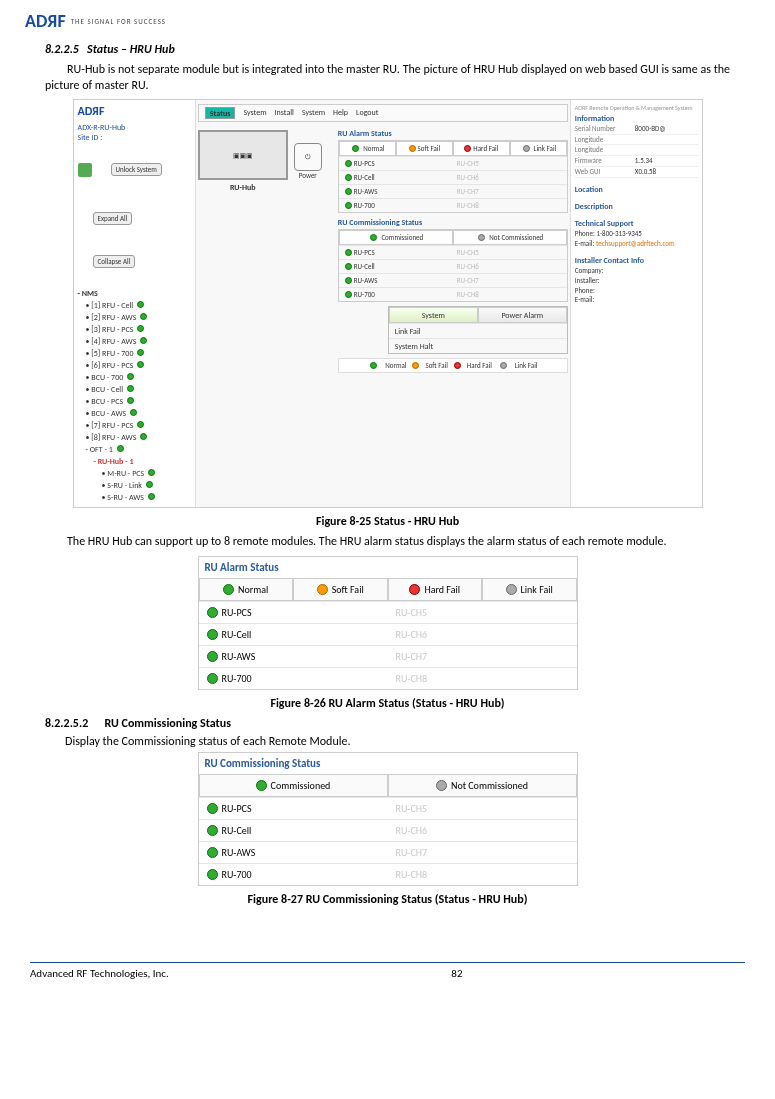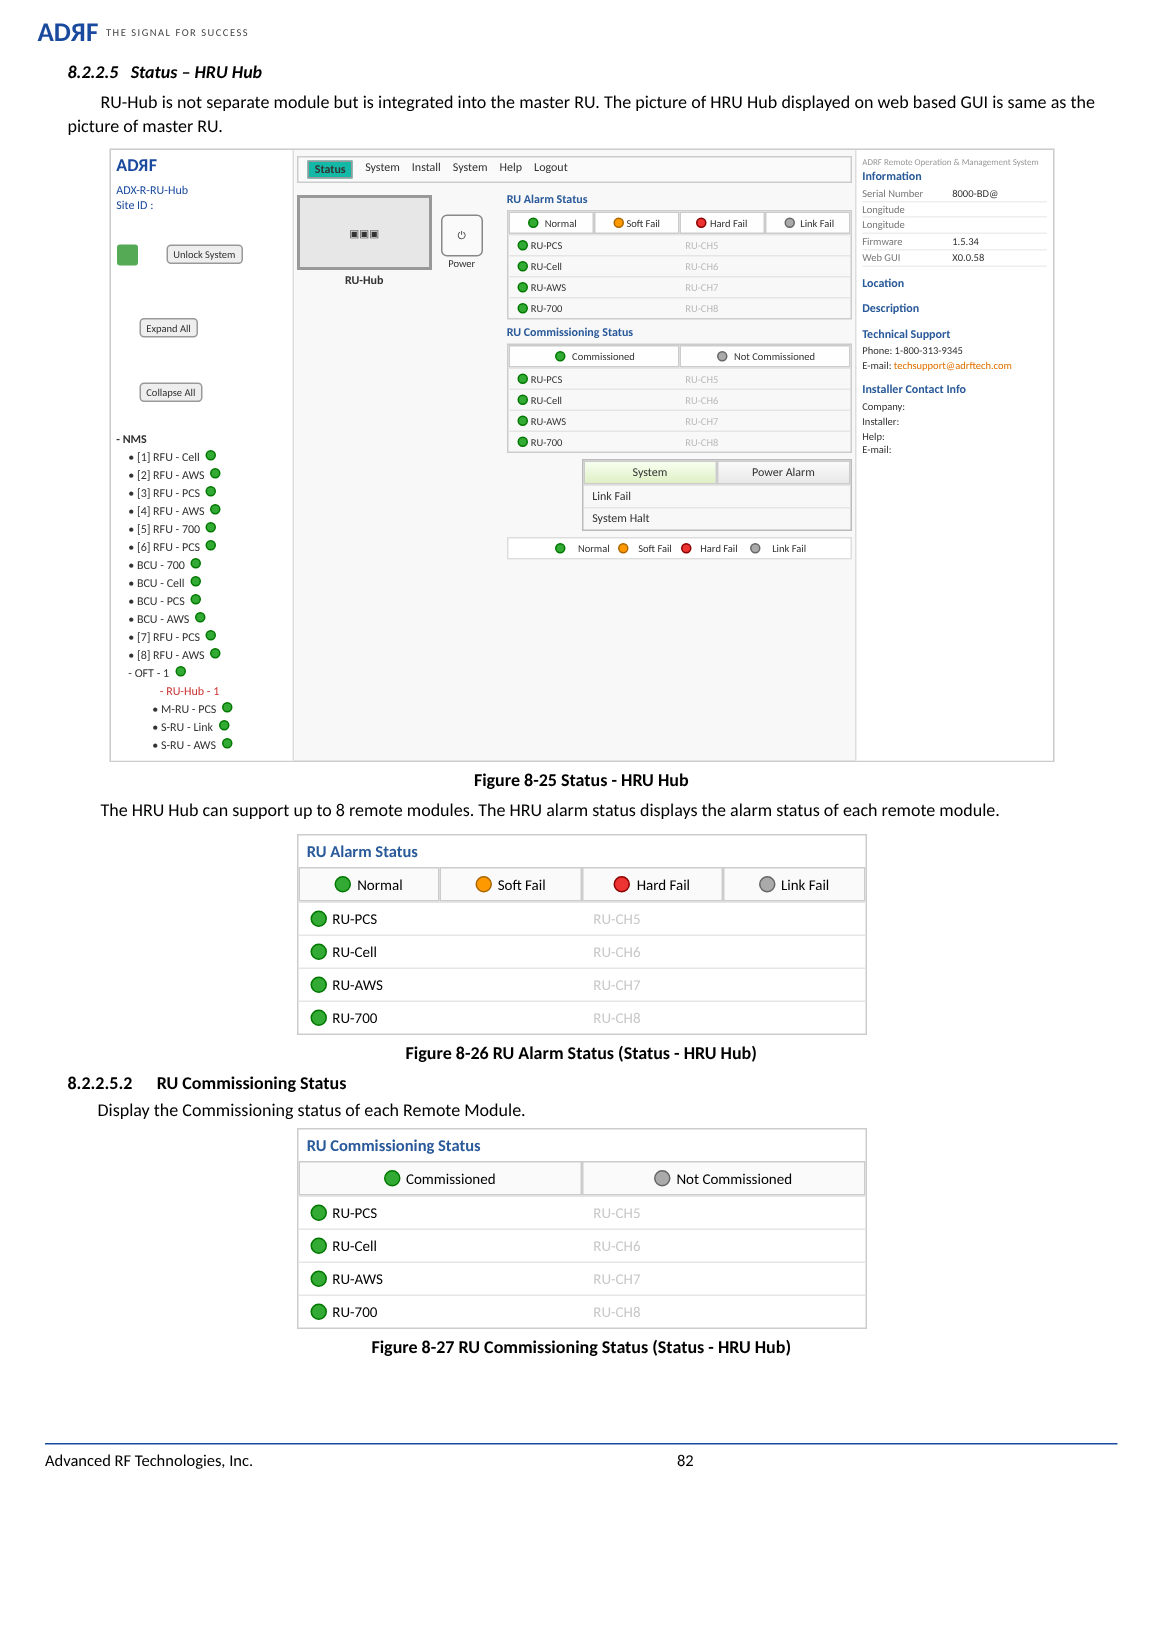--- a/index.html
+++ b/index.html
@@ -125,21 +125,21 @@
           <div style="margin-left:8px;">• <span>[4] RFU - AWS</span> <span class="dot-g"></span></div>
           <div style="margin-left:8px;">• <span>[5] RFU - 700</span> <span class="dot-g"></span></div>
           <div style="margin-left:8px;">• <span>[6] RFU - PCS</span> <span class="dot-g"></span></div>
           <div style="margin-left:8px;">• <span>BCU - 700</span> <span class="dot-g"></span></div>
           <div style="margin-left:8px;">• <span>BCU - Cell</span> <span class="dot-g"></span></div>
           <div style="margin-left:8px;">• <span>BCU - PCS</span> <span class="dot-g"></span></div>
           <div style="margin-left:8px;">• <span>BCU - AWS</span> <span class="dot-g"></span></div>
           <div style="margin-left:8px;">• <span>[7] RFU - PCS</span> <span class="dot-g"></span></div>
           <div style="margin-left:8px;">• <span>[8] RFU - AWS</span> <span class="dot-g"></span></div>
           <div style="margin-left:8px;">- <span>OFT - 1</span> <span class="dot-g"></span></div>
-          <div style="margin-left:29px; color:#c33;">- <span>RU-Hub - 1</span></div>
+          <div style="margin-left:16px; color:#c33;font-weight:bold;">- <span>RU-Hub - 1</span></div>
           <div style="margin-left:24px;">• <span>M-RU - PCS</span> <span class="dot-g"></span></div>
           <div style="margin-left:24px;">• <span>S-RU - Link</span> <span class="dot-g"></span></div>
           <div style="margin-left:24px;">• <span>S-RU - AWS</span> <span class="dot-g"></span></div>
         </div>
       </div>
       <div class="midcol">
         <div class="menubar">
           <span style="font-weight:bold; border:1px solid #999; padding:0 4px; background:#14b8a6;">Status</span>
           <span>System</span>
             <span>Install</span>
@@ -305,21 +305,21 @@
           </div>
         <div class="r-sec">
           <div class="r-hdr">Technical Support</div>
           <div>Phone: 1-800-313-9345</div>
           <div><span>E-mail: </span><span class="orange-link">techsupport@adrftech.com</span></div>
         </div>
         <div class="r-sec">
           <div class="r-hdr">Installer Contact Info</div>
           <div>Company:</div>
           <div>Installer:</div>
-          <div>Help:</div>
+          <div>Phone:</div>
           <div>E-mail:</div>
         </div>
       </div>
     </div>
   </div>
   <div class="fig">Figure 8-25   Status - HRU Hub</div>
 
   <p class="body body-indent">The HRU Hub can support up to 8 remote modules. The HRU alarm status displays the alarm status of each remote module.</p>
 
   <div class="medium">

